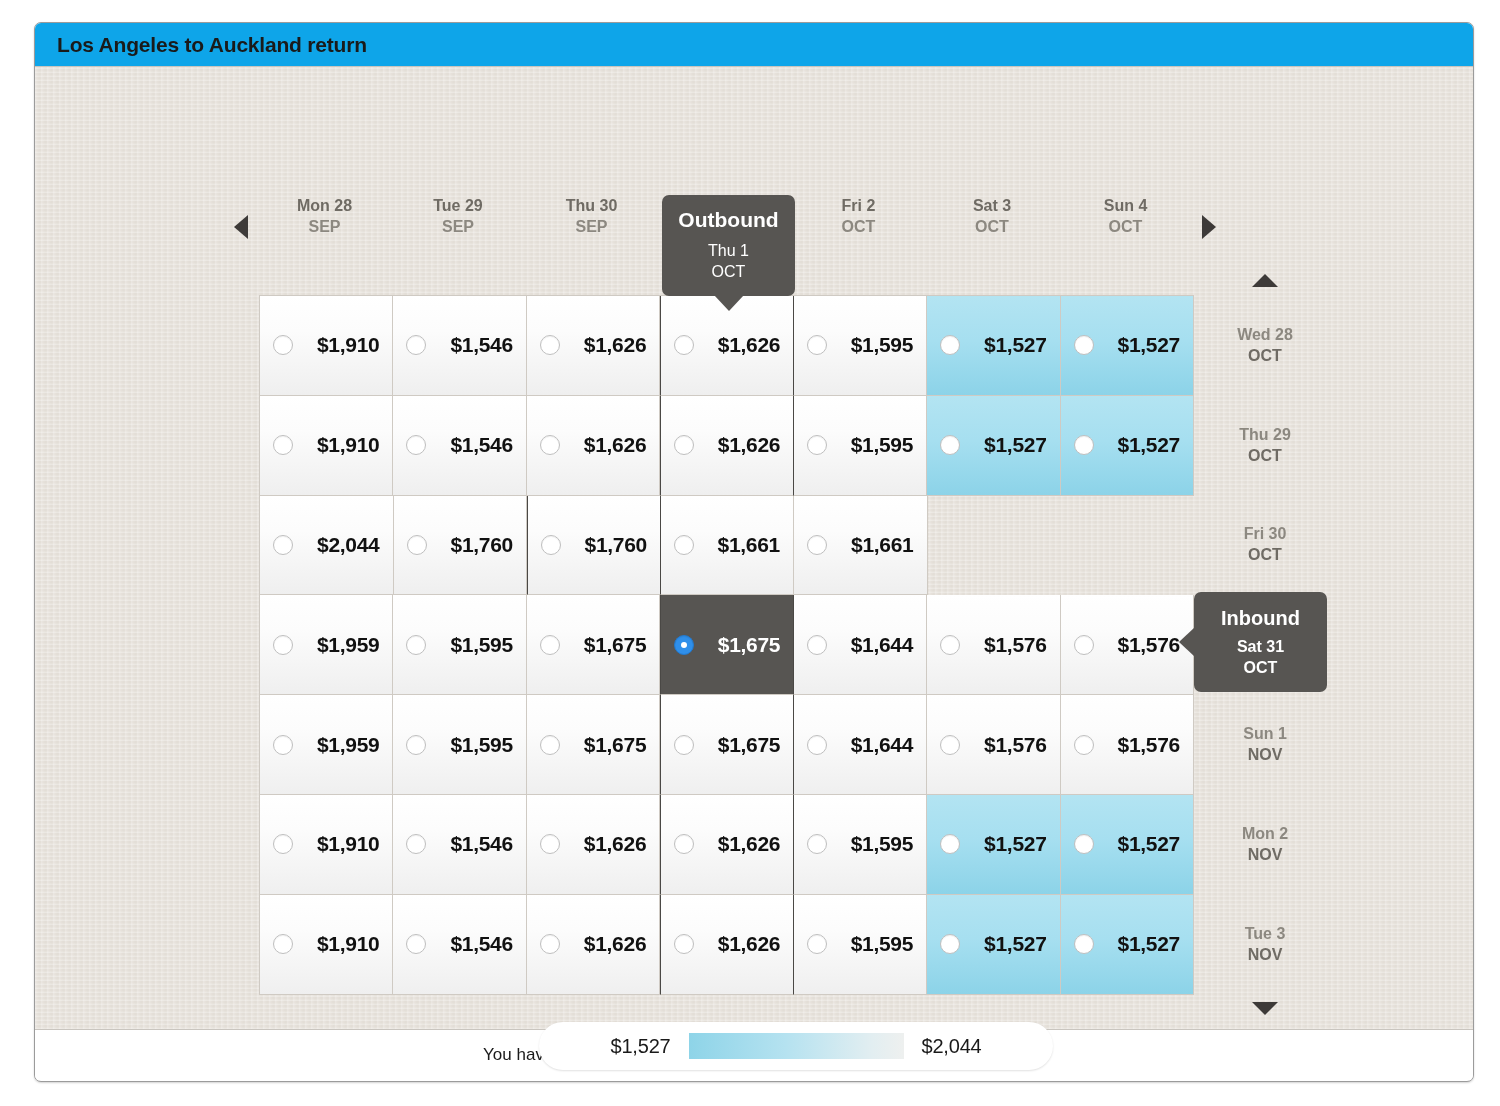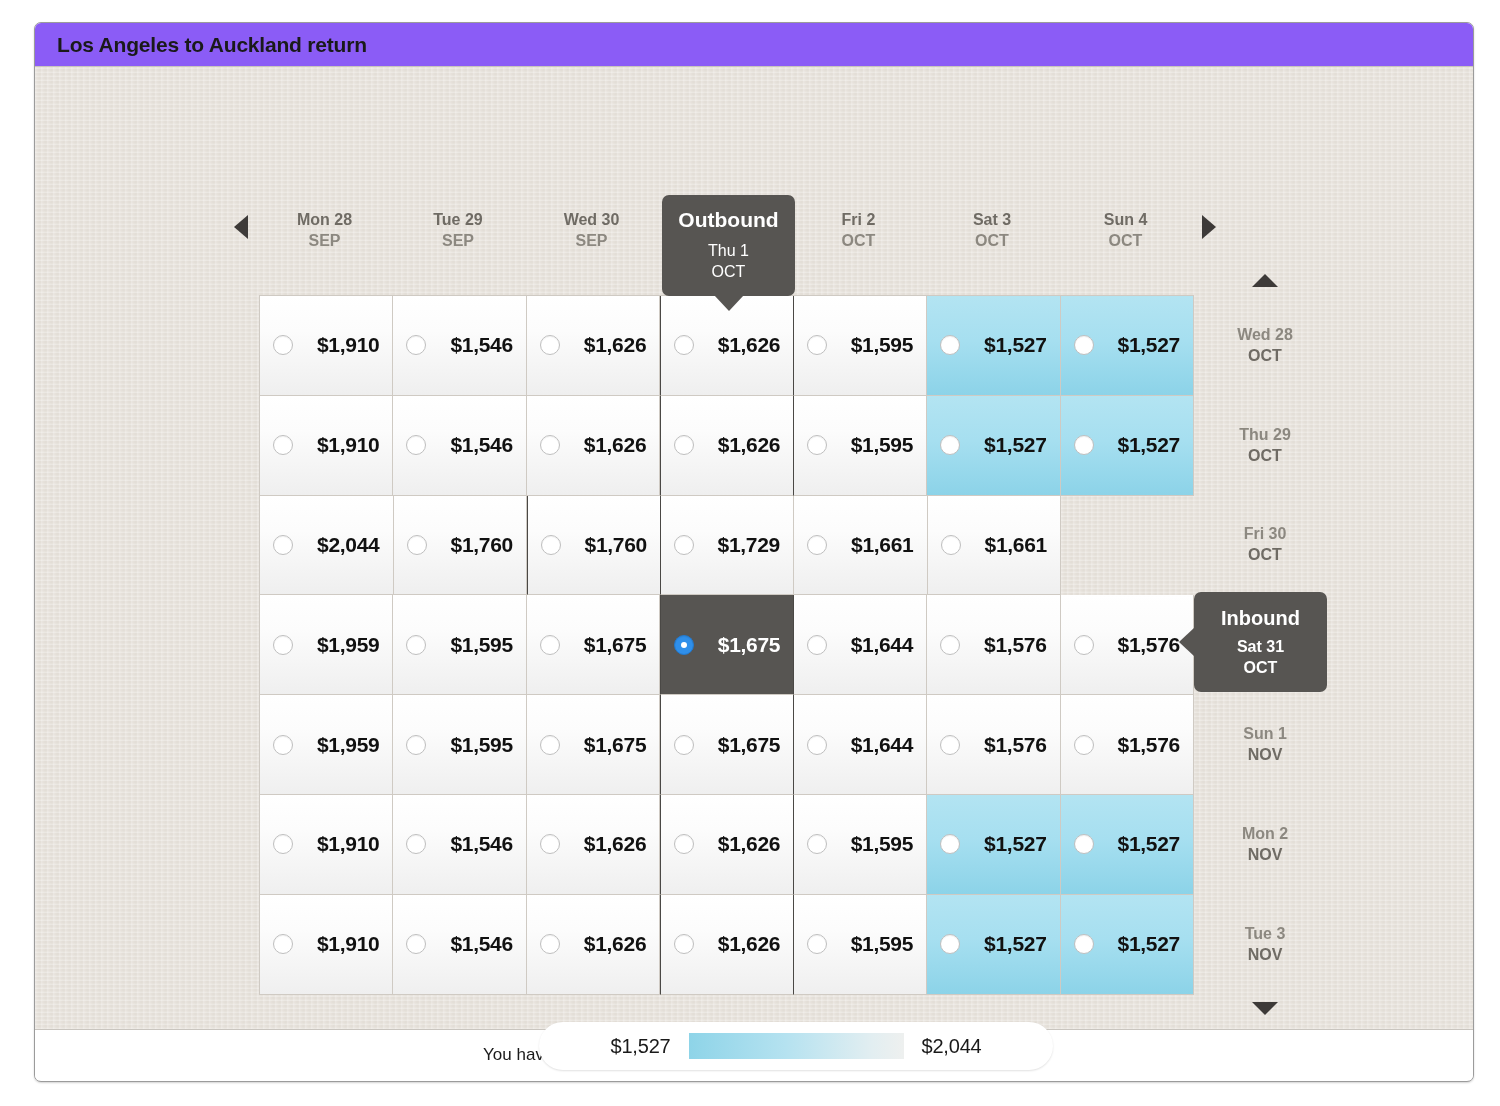--- a/index.html
+++ b/index.html
@@ -17,21 +17,21 @@
     background: #ffffff;
     border: 1px solid #9b9b9b;
     border-radius: 7px;
     box-shadow: 0 1px 2px rgba(0,0,0,.18);
     overflow: hidden;
   }
 
   
   .header {
     height: 44px;
-    background: #8b5cf6;
+    background: #0ea5e9;
     display: flex;
     align-items: center;
     padding-left: 22px;
     border-bottom: 1px solid #c9c5bf;
   }
   .header-title {
     font-size: 21px;
     font-weight: bold;
     color: #1a1a1a;
     letter-spacing: -.2px;
@@ -79,21 +79,21 @@
   .col-head {
     width: 133.5px;
     text-align: center;
     font-size: 16px;
     font-weight: bold;
     color: #8c8880;
     line-height: 21px;
     padding-bottom: 10px;
     display: flex;
     flex-direction: column;
-    justify-content: center;
+    justify-content: flex-start;
   }
   .col-head .mon { color: #6f6b64; }
 
   
   .outbound-tip {
     position: absolute;
     left: 627px; top: 128px;
     width: 133px;
     background: #575552;
     border-radius: 7px;
@@ -292,21 +292,21 @@
       <div class="col-head-cells" id="col-head-cells">
           <div class="col-head">
             <span class="mon">Mon 28</span>
             <span>SEP</span>
           </div>
           <div class="col-head">
             <span class="mon">Tue 29</span>
             <span>SEP</span>
           </div>
           <div class="col-head">
-            <span class="mon">Wed 30</span>
+            <span class="mon">Thu 30</span>
             <span>SEP</span>
           </div>
           <div class="col-head" style="visibility: hidden;">
             <span class="mon">Thu 1</span>
             <span>OCT</span>
           </div>
           <div class="col-head">
             <span class="mon">Fri 2</span>
             <span>OCT</span>
           </div>
@@ -398,24 +398,20 @@
             <span class="radio"></span>
             <span class="price">$2,044</span>
           </div>
           <div class="cell">
             <span class="radio"></span>
             <span class="price">$1,760</span>
           </div>
           <div class="cell out-col">
             <span class="radio"></span>
             <span class="price">$1,760</span>
-          </div>
-          <div class="cell">
-            <span class="radio"></span>
-            <span class="price">$1,729</span>
           </div>
           <div class="cell">
             <span class="radio"></span>
             <span class="price">$1,661</span>
           </div>
           <div class="cell">
             <span class="radio"></span>
             <span class="price">$1,661</span>
           </div>
         </div>

